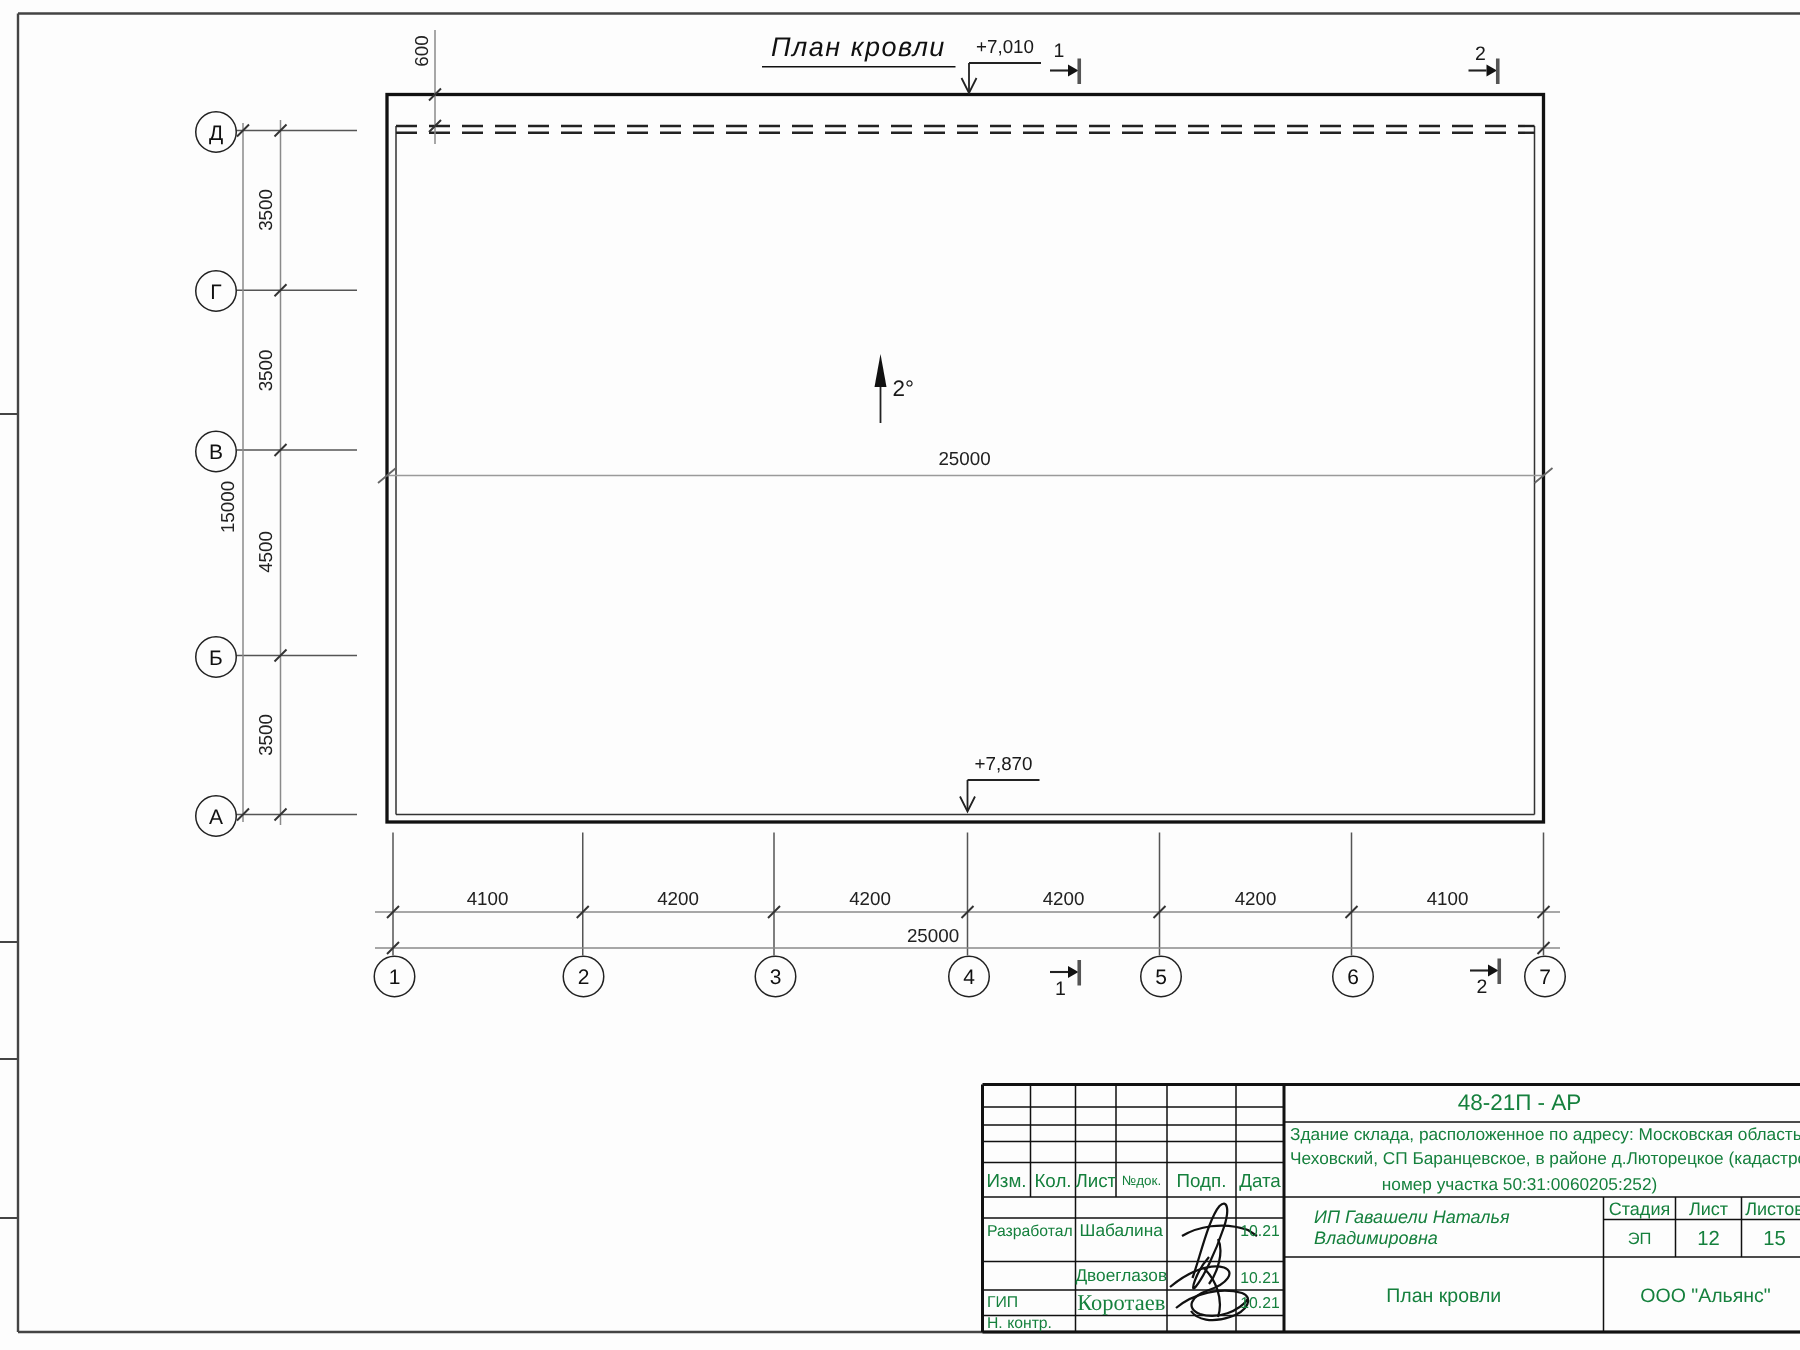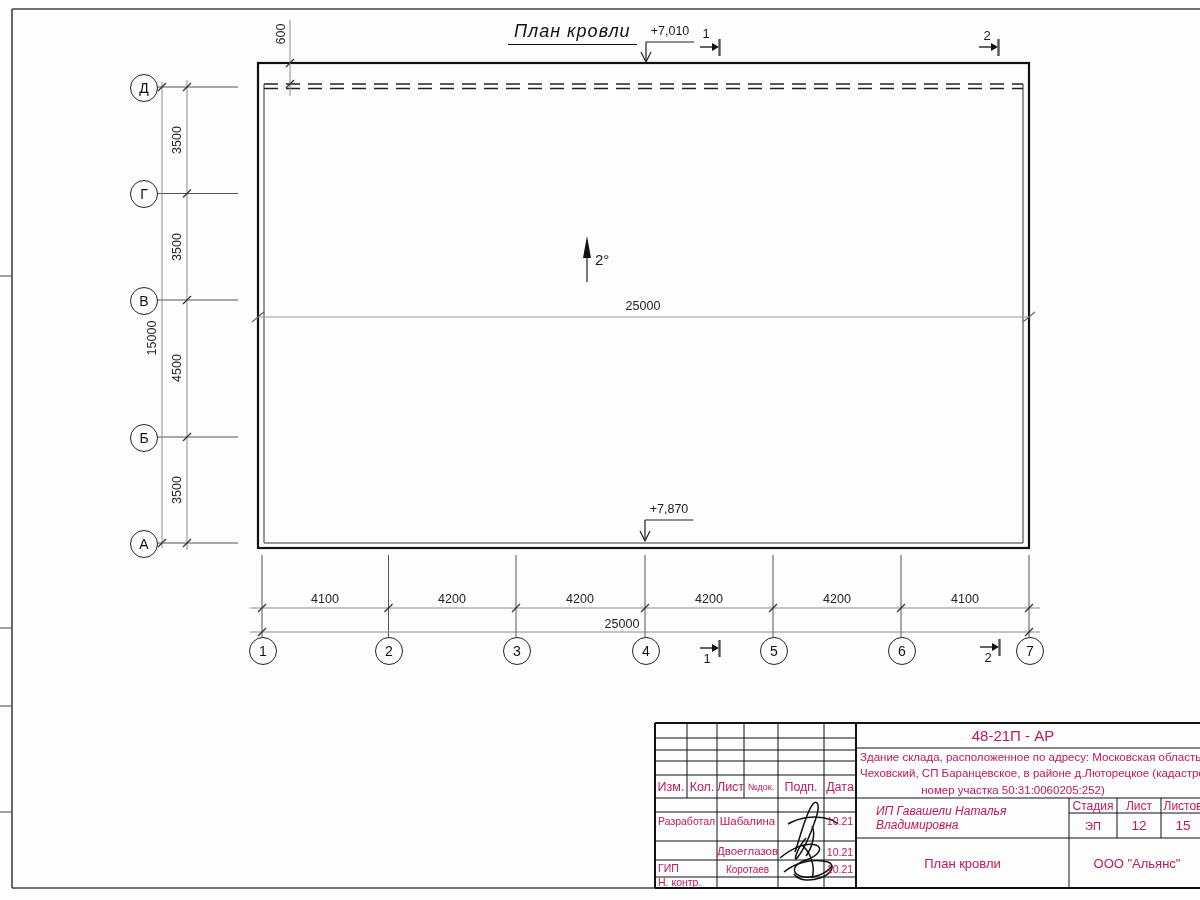--- a/index.html
+++ b/index.html
@@ -9,21 +9,21 @@
   }
   .txt{position:absolute;white-space:nowrap;color:#1a1a1a;}
   .ctr{display:flex;align-items:center;justify-content:center;}
   .rot{transform:translate(-50%,-50%) rotate(-90deg);}
   .axis-bubble{
     position:absolute;width:26px;height:26px;border:1.4px solid #222;border-radius:50%;
     background:#fdfdfd;display:flex;align-items:center;justify-content:center;
     font-size:14px;color:#111;
   }
   .dim{font-size:12.5px;color:#222;}
-  .tb-txt{position:absolute;color:#be185d;}
+  .tb-txt{position:absolute;color:#15803d;}
   .main-title{
     font-style:italic;font-size:18px;letter-spacing:1px;color:#111;
     border-bottom:1.4px solid #111;padding:0 6px 2px 6px;
   }
   svg{position:absolute;left:0;top:0;}
 </style>
 </head>
 <body>
 
 <div id="viewport">
@@ -236,21 +236,21 @@
 
     <div class="tb-txt" style="left:658px;top:815px;font-size:10.5px;">Разработал</div>
     <div class="tb-txt ctr" style="left:717px;top:812px;width:61px;height:18px;font-size:11.5px;">Шабалина</div>
     <div class="tb-txt ctr" style="left:824px;top:814px;width:32px;height:14px;font-size:10.5px;">10.21</div>
 
     <div class="tb-txt" style="left:658px;top:845px;font-size:10.5px;margin-top:31px;">Н. контр.</div>
     <div class="tb-txt ctr" style="left:717px;top:843px;width:61px;height:16px;font-size:11.5px;">Двоеглазов</div>
     <div class="tb-txt ctr" style="left:824px;top:845px;width:32px;height:14px;font-size:10.5px;">10.21</div>
 
     <div class="tb-txt" style="left:658px;top:862px;font-size:10.5px;">ГИП</div>
-    <div class="tb-txt ctr" style="left:717px;top:861px;width:61px;height:16px;font-size:10px;">Коротаев</div>
+    <div class="tb-txt ctr" style="left:717px;top:861px;width:61px;height:16px;font-size:15px;font-family:Liberation Serif, serif;">Коротаев</div>
     <div class="tb-txt ctr" style="left:824px;top:862px;width:32px;height:14px;font-size:10.5px;">10.21</div>
 
     <div class="tb-txt ctr" style="left:856px;top:798px;width:213px;height:40px;font-size:12px;font-style:italic;padding-left:20px;">ИП Гавашели Наталья Владимировна</div>
 
     <div class="tb-txt ctr" style="left:1069px;top:798px;width:48px;height:15px;font-size:12px;">Стадия</div>
     <div class="tb-txt ctr" style="left:1117px;top:798px;width:44px;height:15px;font-size:12px;">Лист</div>
     <div class="tb-txt ctr" style="left:1161px;top:798px;width:44px;height:15px;font-size:12px;">Листов</div>
 
     <div class="tb-txt ctr" style="left:1069px;top:813px;width:48px;height:25px;font-size:11px;">ЭП</div>
     <div class="tb-txt ctr" style="left:1117px;top:813px;width:44px;height:25px;font-size:13.5px;">12</div>

